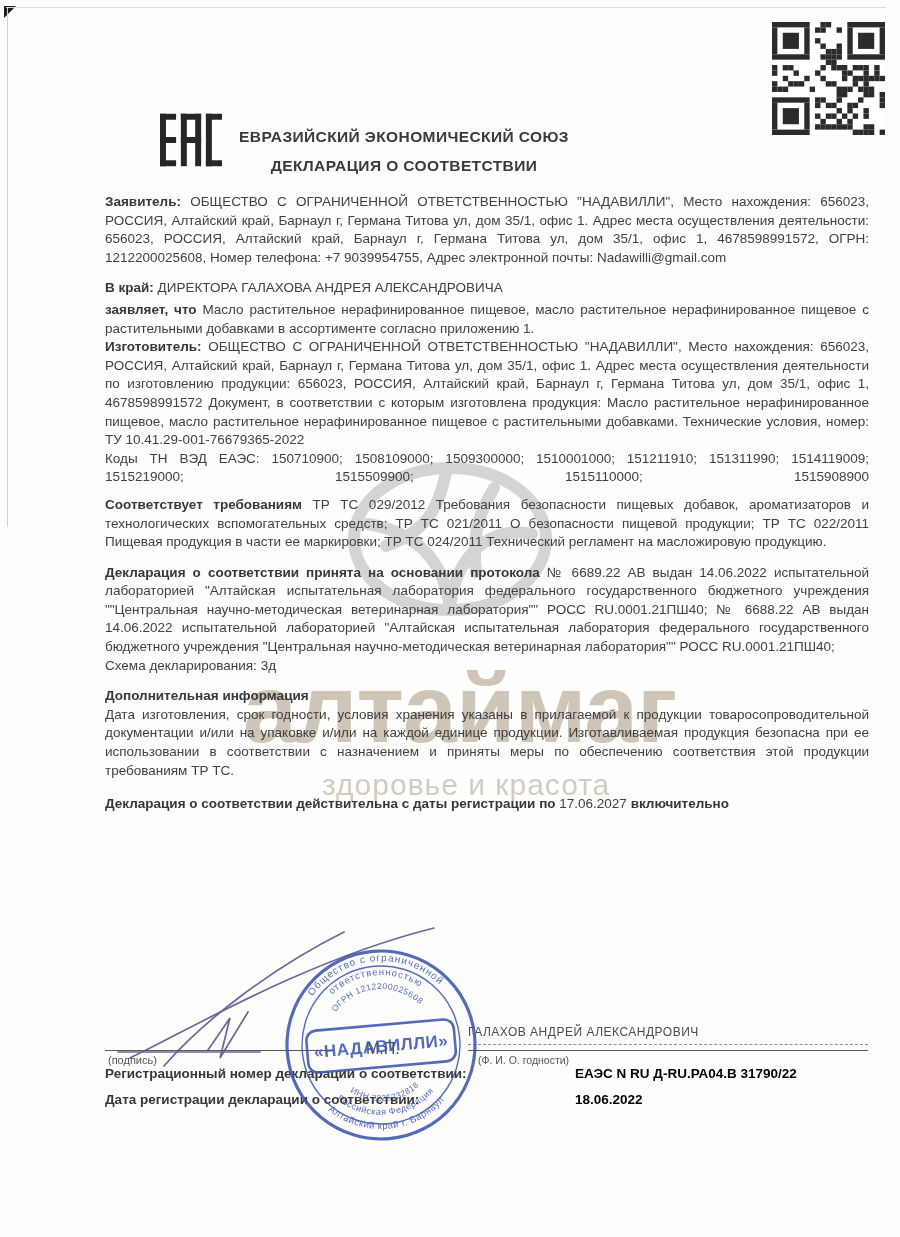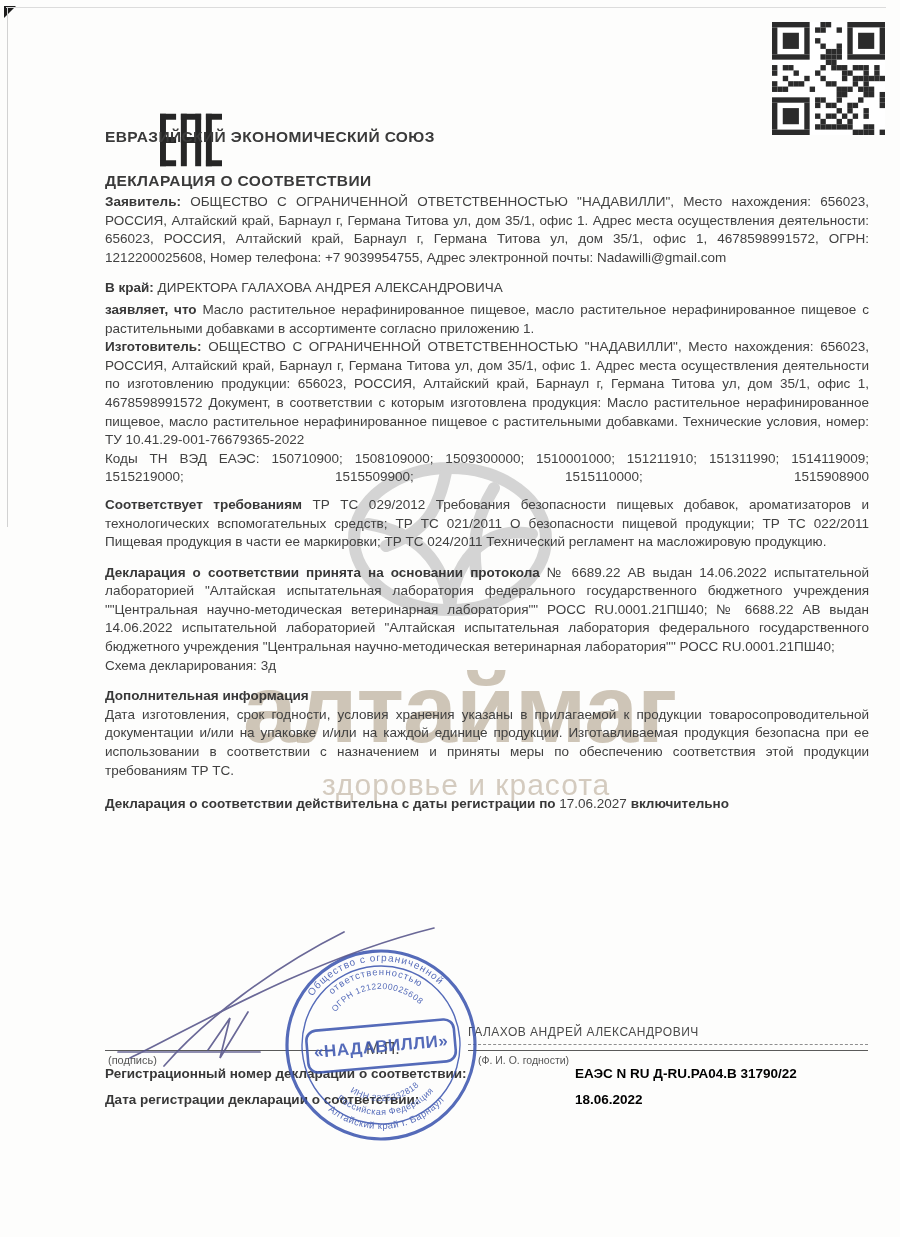--- a/index.html
+++ b/index.html
@@ -8,23 +8,23 @@
     background:#fdfdfc;overflow:hidden;
     font-family:"Liberation Sans", sans-serif;color:#414141;
   }
   
   .artifact-corner{position:absolute;left:4px;top:6px;width:0;height:0;
     border-top:12px solid #1c1c1c;border-right:12px solid transparent;}
   .artifact-top{position:absolute;left:6px;top:7px;width:880px;height:1px;background:#dcdcdc;}
   .artifact-left{position:absolute;left:7px;top:7px;width:1px;height:520px;background:#d2d2d2;}
   
   .eac{position:absolute;left:160px;top:102px;width:62px;height:76px;}
-  .titles{position:absolute;left:105px;top:128px;width:610px;text-align:left;}
+  .titles{position:absolute;left:99px;top:128px;width:610px;text-align:center;}
   .title-line{font-weight:700;font-size:15.5px;letter-spacing:.4px;color:#3a3a3a;}
-  .title-line.second{margin-top:26px;}
+  .title-line.second{margin-top:11px;}
   .qr{position:absolute;left:772px;top:22px;width:113px;height:113px;background:#fff;}
   
   .wm-circle{position:absolute;left:346px;top:460px;width:208px;height:158px;opacity:.75;}
   .wm-brand{position:absolute;left:243px;top:660px;font-size:97px;font-weight:700;
     line-height:1;letter-spacing:-1px;color:rgba(178,163,140,.62);white-space:nowrap;}
   .wm-tagline{position:absolute;left:322px;top:768px;font-size:30px;font-weight:400;
     letter-spacing:1px;color:rgba(178,163,140,.55);white-space:nowrap;}
   
   .content{position:absolute;left:105px;top:193px;width:764px;
     font-size:13.5px;line-height:18.6px;text-align:justify;z-index:2;}

